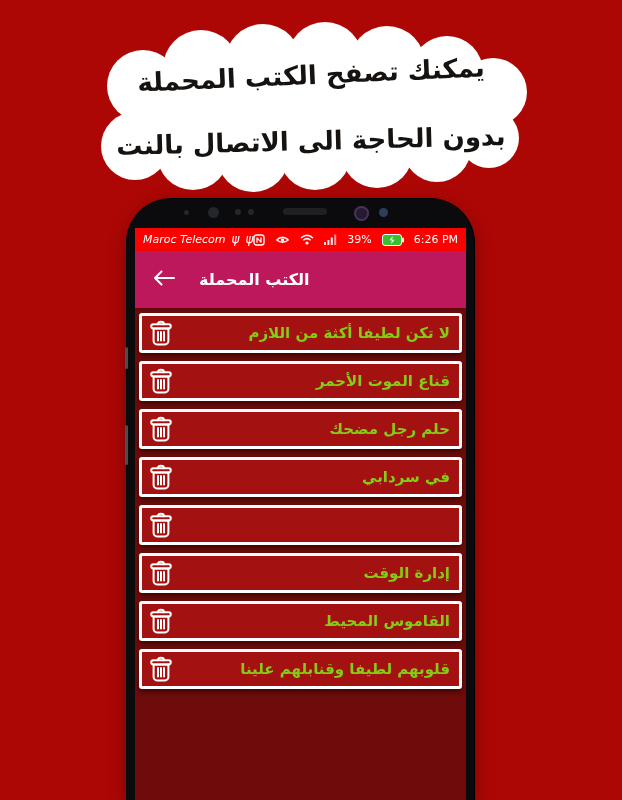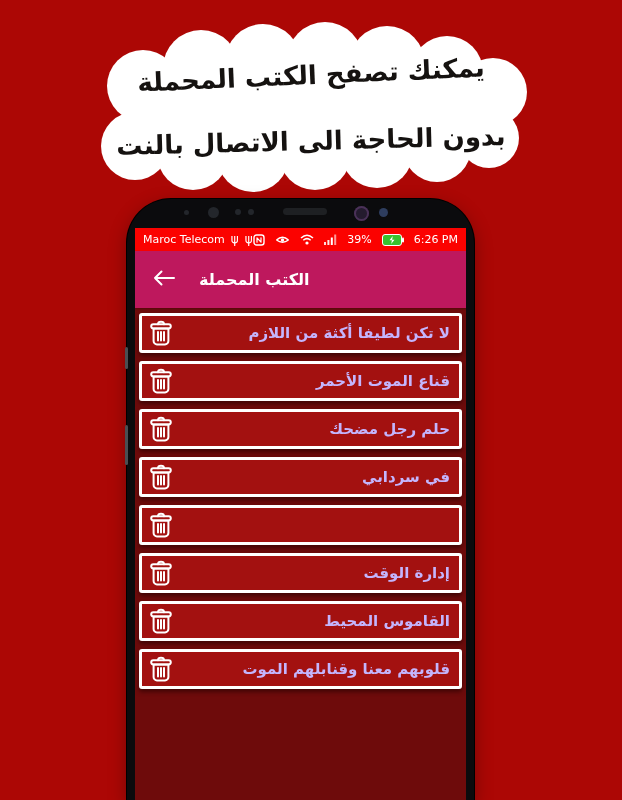--- a/index.html
+++ b/index.html
@@ -25,39 +25,39 @@
   .bezel-top{position:absolute;left:0;top:0;width:100%;height:29px;}
   .sensor{position:absolute;border-radius:50%;background:#23262b;}
   .speaker-slot{position:absolute;background:#1e2023;border-radius:4px;}
   .cam{background:#241b2e;box-shadow:inset 0 0 0 2px #4a3158;}
   
   .screen{position:absolute;left:8px;right:8px;top:29px;bottom:0;
     background:#6e0b0b;display:flex;flex-direction:column;overflow:hidden;}
   
   .statusbar{height:23px;background:#fb0200;color:#fff;display:flex;
     align-items:center;padding:0 8px;font-size:11px;flex:0 0 auto;}
-  .sb-left{display:flex;align-items:flex-start;gap:6px;white-space:nowrap;}
+  .sb-left{display:flex;align-items:flex-start;gap:6px;white-space:nowrap;font-style:italic;}
   .usb-glyph{font-size:12px;line-height:1;}
   .sb-right{margin-left:auto;display:flex;align-items:center;gap:10px;white-space:nowrap;}
   .sb-ico{display:inline-flex;align-items:center;}
   
   .toolbar{height:57px;background:#be185d;display:flex;align-items:center;
     padding-left:16px;color:#fff;flex:0 0 auto;box-shadow:0 1px 2px rgba(0,0,0,.25);}
   .back-btn{width:26px;height:26px;display:flex;align-items:center;justify-content:center;
     background:none;border:none;padding:0;cursor:pointer;}
   .toolbar-title{margin-left:22px;font-size:16px;font-weight:bold;direction:rtl;}
   
   .content{flex:1;padding:5px 4px 0 4px;}
   .book-card{box-sizing:border-box;height:40px;margin-bottom:8px;background:#a31110;
     border:3px solid #ffffff;border-radius:3px;display:flex;align-items:center;
     justify-content:space-between;padding:0 9px 0 7px;
     box-shadow:0 3px 4px rgba(30,0,0,.55);cursor:pointer;}
   .del-btn{background:none;border:none;padding:0;display:flex;align-items:center;cursor:pointer;}
   .trash{width:24px;height:27px;}
-  .book-title{color:#c4b5fd;font-weight:bold;font-size:15px;direction:rtl;text-align:right;}
+  .book-title{color:#84cc16;font-weight:bold;font-size:15px;direction:rtl;text-align:right;}
   .hidden-defs{position:absolute;width:0;height:0;overflow:hidden;}
 </style>
 </head>
 <body>
 
 <svg class="hidden-defs" aria-hidden="true">
   <defs>
     <symbol id="trash-sym" viewBox="0 0 24 27">
       <g fill="none" stroke="#ffffff" stroke-width="2" stroke-linecap="round" stroke-linejoin="round">
         <path d="M9 4.2 a3 2.4 0 0 1 6 0"></path>
@@ -233,19 +233,19 @@
           </button>
         <span class="book-title">القاموس المحيط</span>
       </div>
 
       <div class="book-card">
         <button class="del-btn">
             <svg class="trash">
               <use href="#trash-sym"></use>
             </svg>
           </button>
-        <span class="book-title">قلوبهم معنا وقنابلهم الموت</span>
+        <span class="book-title">قلوبهم لطيفا وقنابلهم علينا</span>
       </div>
 
 
     </div>
   </div>
 </div>
 
 </body></html>

